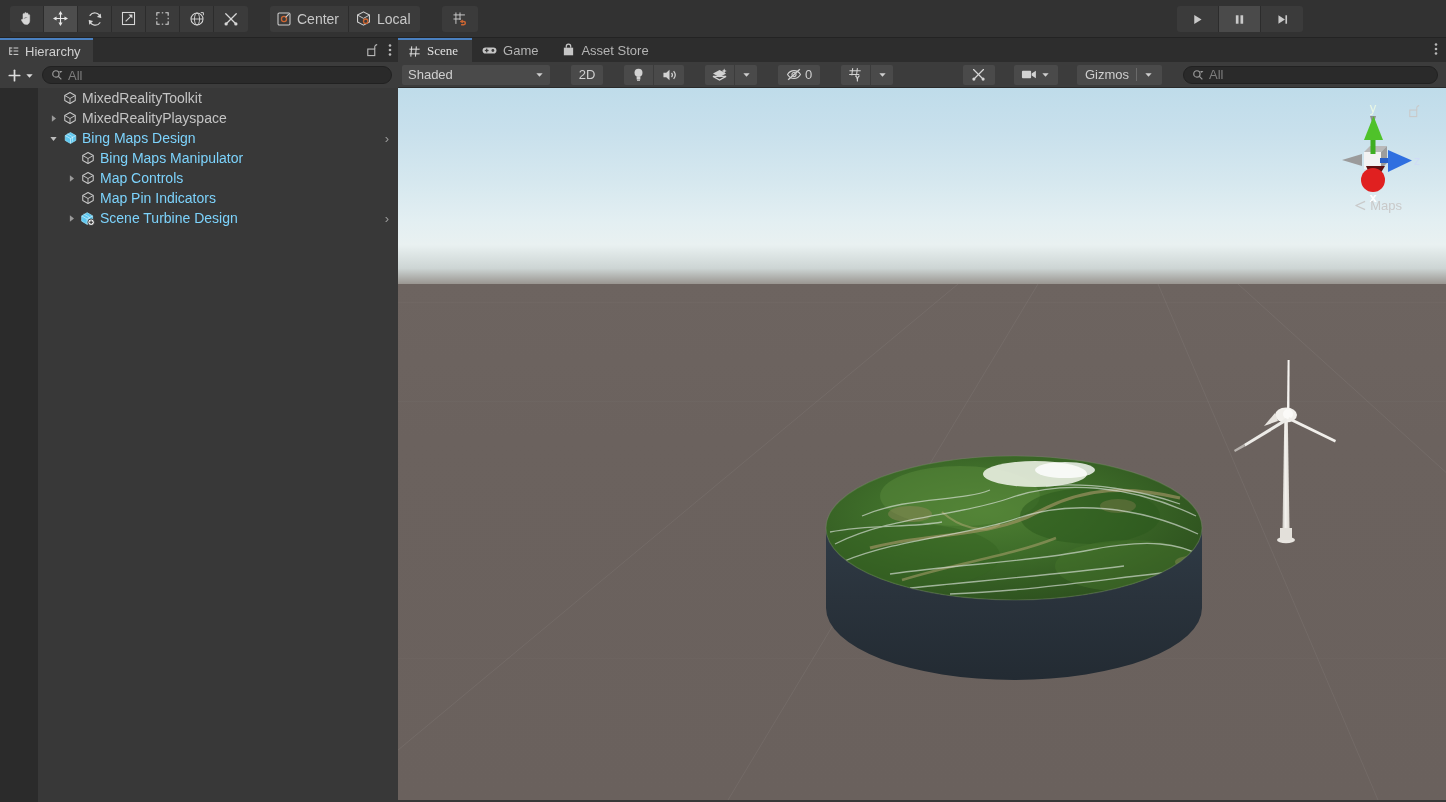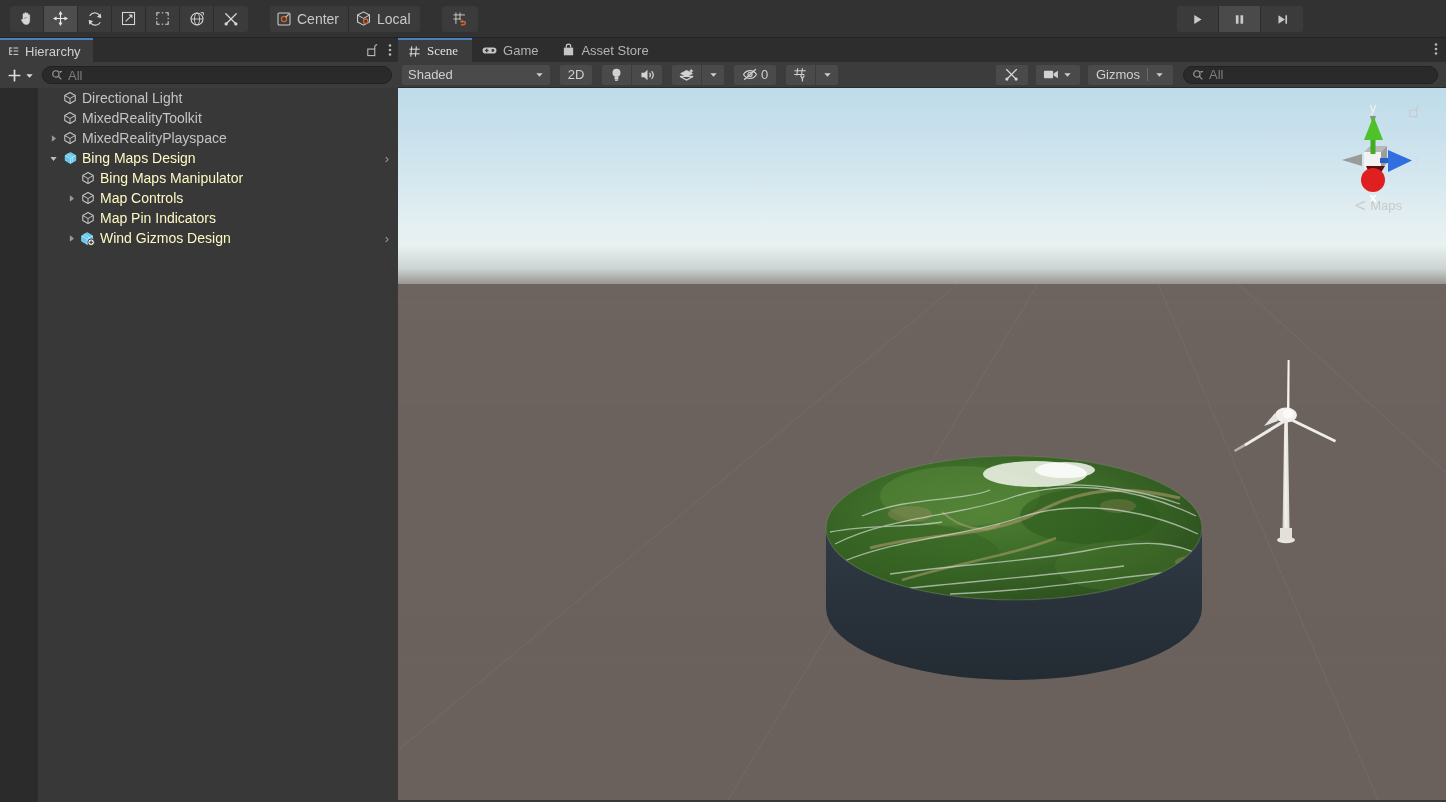--- a/index.html
+++ b/index.html
@@ -100,21 +100,21 @@
   .row.scene { background: #4a4a4a; color: #ffffff; font-weight: bold; }
   .row .tw {
     position: absolute; width: 14px; height: 20px;
     display: flex; align-items: center; justify-content: center;
   }
   .row .ic { position: absolute; width: 16px; height: 20px;
     display: flex; align-items: center; justify-content: center; }
   .row .lbl { position: absolute; }
   .row .chev { position: absolute; right: 9px; color: #9a9a9a; font-size: 13px; }
   .row .kebab { position: absolute; right: 12px; }
-  .lbl.blue { color: #fef9c3; }
+  .lbl.blue { color: #7dd3fc; }
   .lbl.dim  { color: #6f7f93; }
 
   
   .scenepanel {
     position: absolute; left: 398px; top: 38px; width: 1048px; height: 764px;
     background: #383838;
   }
   .s-tabbar {
     position: relative; height: 24px; background: #2d2d2d;
     display: flex; align-items: flex-end;
@@ -123,21 +123,21 @@
     height: 24px; padding: 0 14px 0 10px; display: flex; align-items: center;
     gap: 6px; color: #b4b4b4; font-size: 13px; cursor: default;
   }
   .s-tab.active {
     background: #3c3c3c; color: #e0e0e0; border-top: 2px solid #4a80c0; font-family: Liberation Serif, serif;
   }
   .s-tabkebab { position: absolute; right: 8px; top: 4px; }
 
   .s-toolbar {
     height: 26px; background: #3c3c3c; display: flex; align-items: center;
-    padding: 0 4px; gap: 4px; border-bottom: 1px solid #2a2a2a;
+    padding: 0 4px; gap: 15px; border-bottom: 1px solid #2a2a2a;
   }
   .sbtn {
     height: 20px; background: #4a4a4a; display: flex; align-items: center;
     justify-content: center; color: #cfcfcf; font-size: 13px; cursor: default;
     border-radius: 2px;
   }
   .shaded {
     width: 148px; padding: 0 6px; justify-content: space-between; margin-right: 6px;
   }
   .sb2d { width: 32px; margin-right: 6px; }
@@ -369,29 +369,20 @@
     <div class="h-body">
       <div class="h-gutter"></div>
       <div class="h-rows" id="hrows">
           <div class="row">
             <span class="ic" style="left:62px">
               <svg width="14" height="14" viewBox="0 0 16 16">
                 <path d="M8 1.8 14 5.2v5.6L8 14.2 2 10.8V5.2z" fill="none" stroke="#c4c4c4" stroke-width="1.2" stroke-linejoin="round"></path>
                 <path d="M2 5.2 8 8.6l6-3.4M8 8.6v5.6" stroke="#c4c4c4" stroke-width="1.1" fill="none"></path>
               </svg>
             </span>
-            <span class="lbl" style="left:82px">Directional Light</span>
-          </div>
-          <div class="row">
-            <span class="ic" style="left:62px">
-              <svg width="14" height="14" viewBox="0 0 16 16">
-                <path d="M8 1.8 14 5.2v5.6L8 14.2 2 10.8V5.2z" fill="none" stroke="#c4c4c4" stroke-width="1.2" stroke-linejoin="round"></path>
-                <path d="M2 5.2 8 8.6l6-3.4M8 8.6v5.6" stroke="#c4c4c4" stroke-width="1.1" fill="none"></path>
-              </svg>
-            </span>
             <span class="lbl" style="left:82px">MixedRealityToolkit</span>
           </div>
           <div class="row">
             <span class="tw" style="left:46px">
               <svg width="9" height="9" viewBox="0 0 10 10">
                 <polygon points="3.2,1.5 3.2,8.5 7.8,5" fill="#9a9a9a"></polygon>
               </svg>
             </span>
             <span class="ic" style="left:62px">
               <svg width="14" height="14" viewBox="0 0 16 16">
@@ -457,21 +448,21 @@
             </span>
             <span class="ic" style="left:80px">
               <svg width="16" height="15" viewBox="0 0 17 16">
                 <path d="M7.6 1.8 13.4 5.2v5.6L7.6 14.2 1.8 10.8V5.2z" fill="#5ec7ef" stroke="#8fdcf7" stroke-width="0.9" stroke-linejoin="round"></path>
                 <path d="M1.8 5.2 7.6 8.6l5.8-3.4M7.6 8.6v5.6" stroke="#e8f8ff" stroke-width="0.9" fill="none" opacity="0.7"></path>
                 <path d="M3.9 3.1 9.7 6.5v5.6" stroke="#ffffff" stroke-width="0.9" fill="none" opacity="0.5"></path>
                 <circle cx="11.8" cy="12" r="3.5" fill="#f0f0f0" stroke="#2b2b2b" stroke-width="0.9"></circle>
                 <path d="M11.8 10.1v3.8M9.9 12h3.8" stroke="#2b2b2b" stroke-width="1.2"></path>
               </svg>
             </span>
-            <span class="lbl blue" style="left:100px">Wind Gizmos Design</span>
+            <span class="lbl blue" style="left:100px">Scene Turbine Design</span>
             <span class="chev">›</span>
           </div>
         </div>
     </div>
   </div>
 
   <div class="scenepanel">
     <div class="s-tabbar">
       <div class="s-tab active">
         <svg width="13" height="13" viewBox="0 0 14 14">

